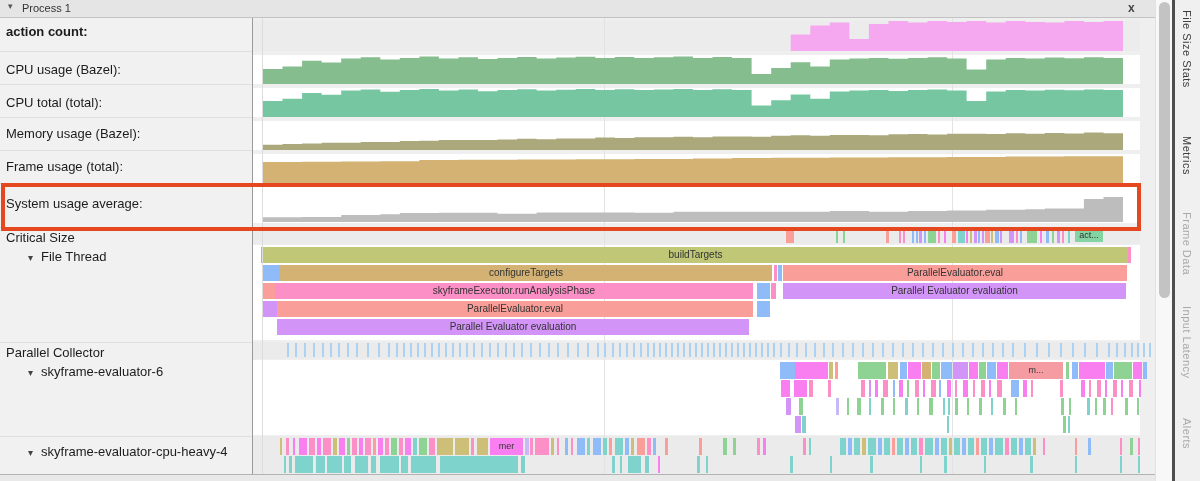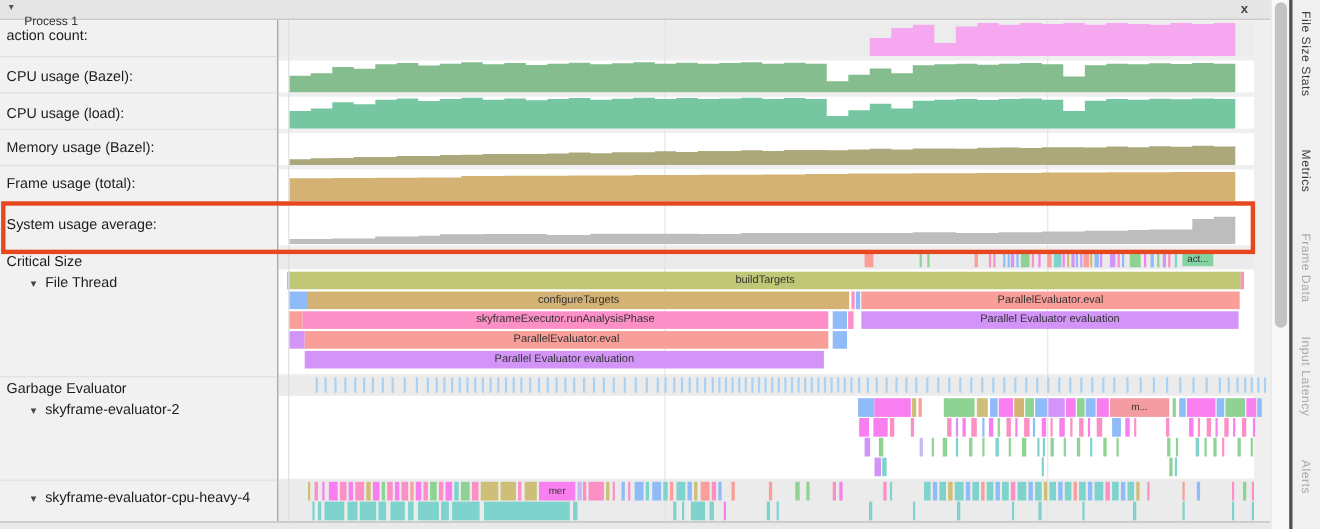--- a/index.html
+++ b/index.html
@@ -3,21 +3,21 @@
 <meta charset="utf-8">
 <style>
   html,body{margin:0;padding:0;background:#fff;}
   #app{position:relative;width:1200px;height:481px;overflow:hidden;
        font-family:"Liberation Sans","DejaVu Sans",sans-serif;background:#fff;}
   .abs{position:absolute;}
   
   #proc-header{left:0;top:0;width:1155px;height:17px;background:#e5e5e5;
     border-bottom:1px solid #c2c2c2;font-size:11px;color:#333;}
   #proc-header .tri{position:absolute;left:8px;top:1px;font-size:9px;color:#555;cursor:pointer;}
-  #proc-header .ttl{position:absolute;left:22px;top:14px;}
+  #proc-header .ttl{position:absolute;left:22px;top:2px;}
   #proc-header .close{position:absolute;left:1128px;top:1px;font-size:12px;font-weight:bold;color:#444;cursor:pointer;}
   
   #content-bg{left:0;top:17px;width:1155px;height:457px;background:#efefef;}
   #label-panel{left:0;top:17px;width:252px;height:457px;background:#f1f1f1;border-right:1px solid #9a9a9a;}
   #gutter-line{left:262px;top:17px;width:1px;height:457px;background:#dcdcdc;}
   .row-sep{left:0;width:252px;height:1px;background:#dedede;}
   .row-label{position:absolute;left:6px;font-size:13px;color:#1c1c1c;white-space:nowrap;}
   .row-label .tri{font-size:10px;color:#444;margin-right:8px;cursor:pointer;}
   .row-label.indent{left:28px;}
   
@@ -455,30 +455,30 @@
   <div class="abs" id="gutter-line"></div>
   <div id="labels">
       <div class="abs row-sep" style="top: 51px;"></div>
       <div class="abs row-sep" style="top: 84px;"></div>
       <div class="abs row-sep" style="top: 117px;"></div>
       <div class="abs row-sep" style="top: 150px;"></div>
       <div class="abs row-sep" style="top: 183px;"></div>
       <div class="abs row-sep" style="top: 227px;"></div>
       <div class="abs row-sep" style="top: 342px;"></div>
       <div class="abs row-sep" style="top: 436px;"></div>
-      <div class="row-label" style="top: 24px;"><span>action count:</span></div>
+      <div class="row-label" style="top: 24px; font-weight: bold;"><span>action count:</span></div>
       <div class="row-label" style="top: 62px;"><span>CPU usage (Bazel):</span></div>
-      <div class="row-label" style="top: 95px;"><span>CPU usage (load):</span></div>
+      <div class="row-label" style="top: 95px;"><span>CPU total (total):</span></div>
       <div class="row-label" style="top: 126px;"><span>Memory usage (Bazel):</span></div>
       <div class="row-label" style="top: 159px;"><span>Frame usage (total):</span></div>
       <div class="row-label" style="top: 196px;"><span>System usage average:</span></div>
       <div class="row-label" style="top: 230px;"><span>Critical Size</span></div>
       <div class="row-label indent" style="top: 249px;"><span class="tri">▾</span><span>File Thread</span></div>
-      <div class="row-label" style="top: 345px;"><span>Garbage Evaluator</span></div>
-      <div class="row-label indent" style="top: 364px;"><span class="tri">▾</span><span>skyframe-evaluator-2</span></div>
+      <div class="row-label" style="top: 345px;"><span>Parallel Collector</span></div>
+      <div class="row-label indent" style="top: 364px;"><span class="tri">▾</span><span>skyframe-evaluator-6</span></div>
       <div class="row-label indent" style="top: 444px;"><span class="tri">▾</span><span>skyframe-evaluator-cpu-heavy-4</span></div>
     </div>
 
   <div class="abs" id="highlight-box"></div>
 
   <div class="abs" id="proc-header">
     <span class="tri">▾</span>
     <span class="ttl">Process 1</span>
     <span class="close">x</span>
   </div>

